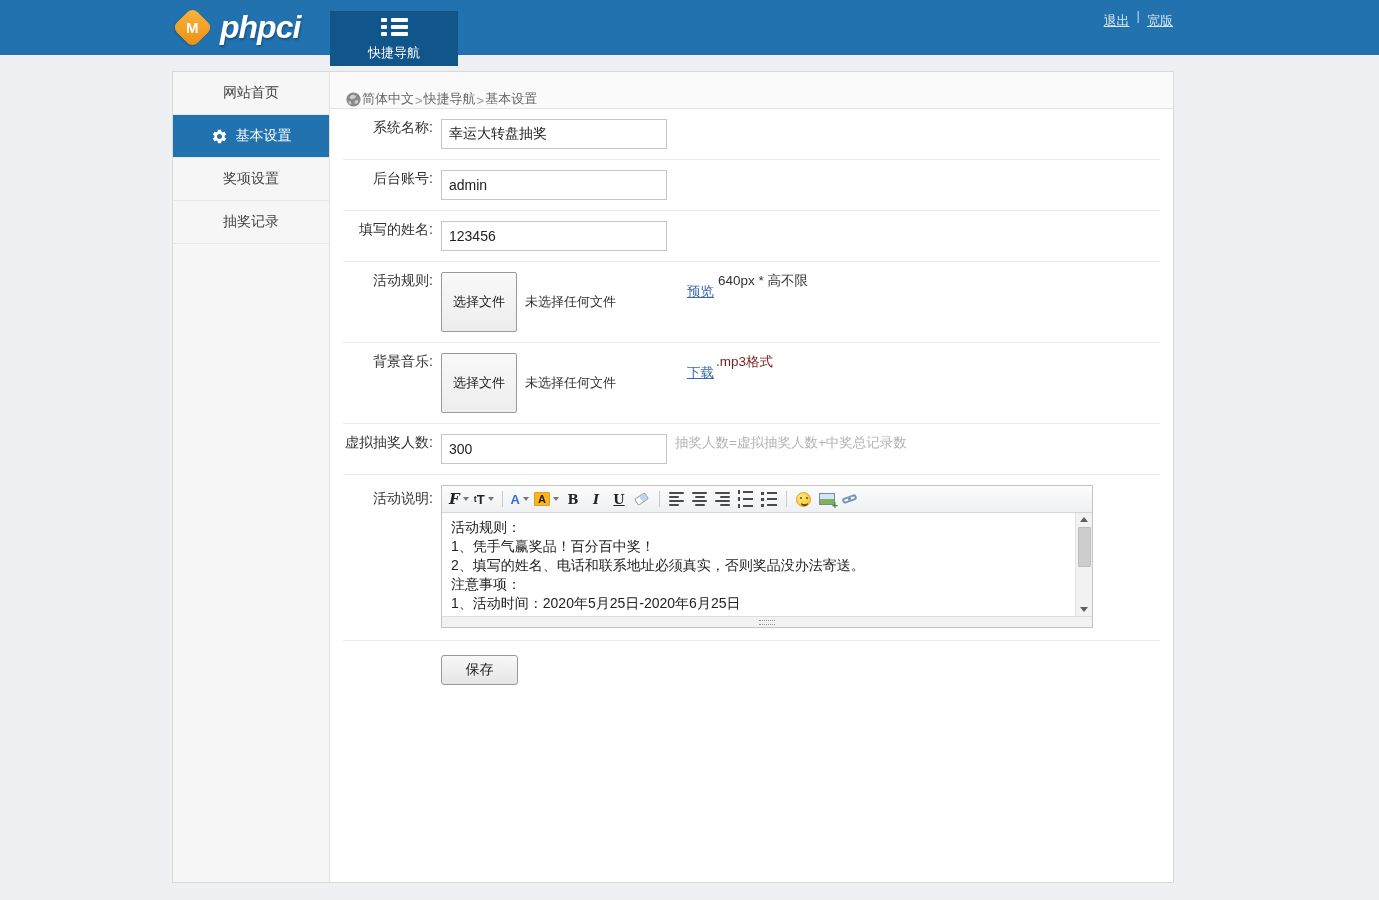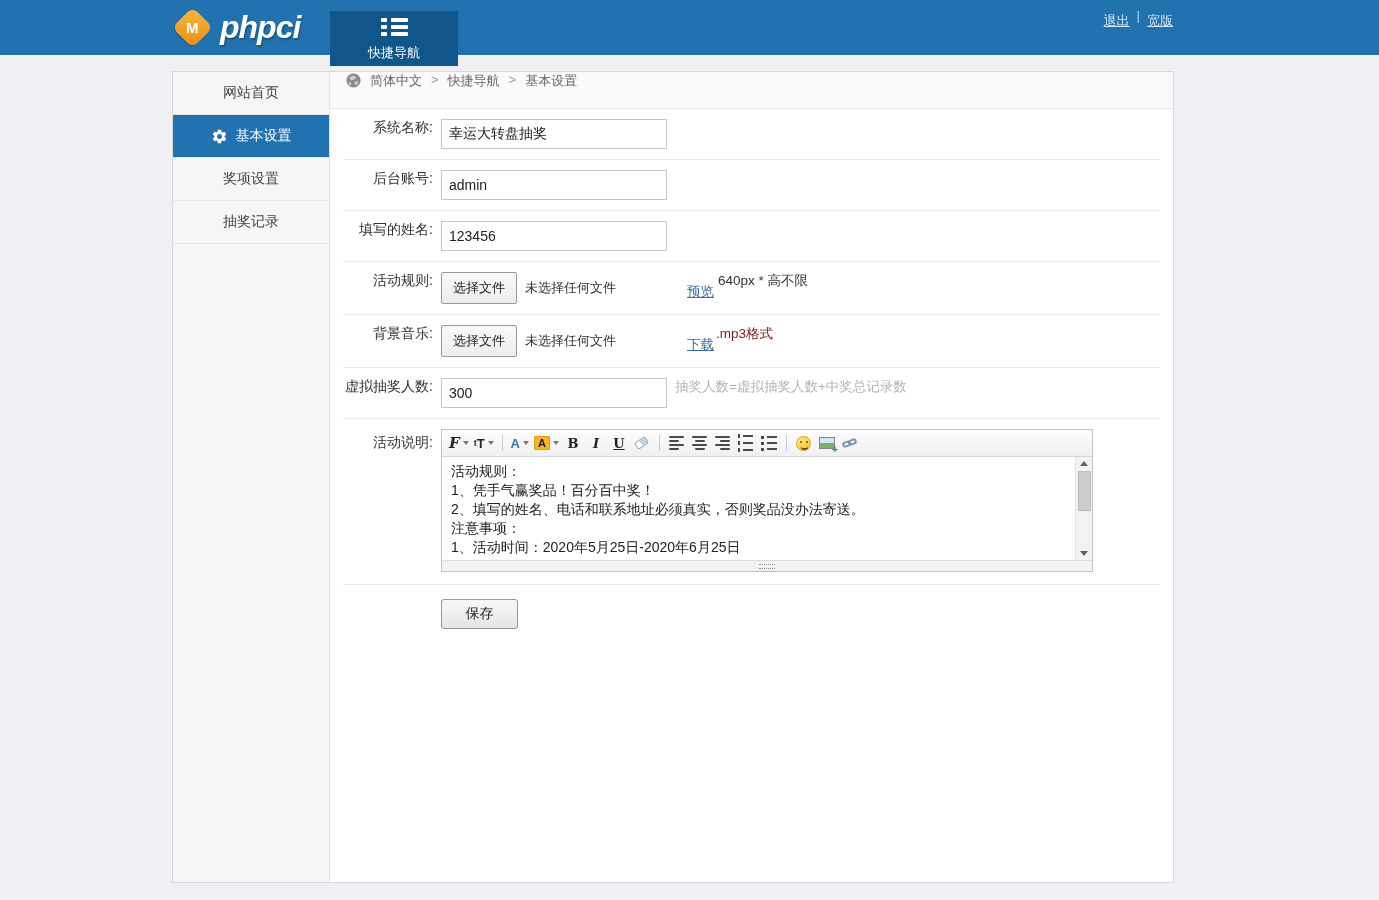--- a/index.html
+++ b/index.html
@@ -69,21 +69,21 @@
     display:flex; align-items:center; justify-content:center; gap:8px;
     font-size:14px; color:#444; cursor:pointer;
   }
   .side-item.active { background:#2272b0; color:#fff; }
   .gear-svg { width:17px; height:17px; flex-shrink:0; }
 
   
   .main { flex:1; }
   .breadcrumb {
     height:37px; background:#fafafa; border-bottom:1px solid #e4e4e4;
-    display:flex; align-items:flex-start; gap:8px; padding-left:15px;
+    display:flex; align-items:flex-end; gap:0; padding-left:15px;
     font-size:13px; color:#666;
   }
   .crumb-sep { color:#999; margin:0 1px; }
   .crumb { color:#666; }
 
   
   .form { padding:0 13px; }
   .frow {
     display:flex; align-items:flex-start;
     border-bottom:1px solid #ececec; padding:10px 0;
@@ -92,21 +92,21 @@
     width:90px; flex-shrink:0; text-align:right; margin-right:8px;
     font-size:14px; color:#333;
   }
   .text-input {
     width:226px; height:30px; border:1px solid #c6c6c6;
     padding:0 7px; font-size:14px; color:#222; background:#fff;
     font-family:"Liberation Sans","DejaVu Sans",sans-serif;
   }
   .file-area { width:246px; display:flex; align-items:center; }
   .file-btn {
-    padding:6px 11px; font-size:13px; color:#222;
+    padding:20px 11px; font-size:13px; color:#222;
     background:linear-gradient(#f9f9f9,#ededed);
     border:1px solid #999; border-radius:2px; margin-right:8px; cursor:pointer;
     font-family:"Liberation Sans","DejaVu Sans",sans-serif;
   }
   .no-file { font-size:13px; color:#333; }
   .blue-link { color:#3a67ad; font-size:13.5px; text-decoration:underline; }
   .hint-dark { font-size:13.5px; color:#333; margin-left:4px; }
   .hint-gray { font-size:13.5px; color:#7f1d1d; margin-left:2px; }
   .hint-gray2 { font-size:13.5px; color:#b3b3b3; margin-left:8px; }
 

